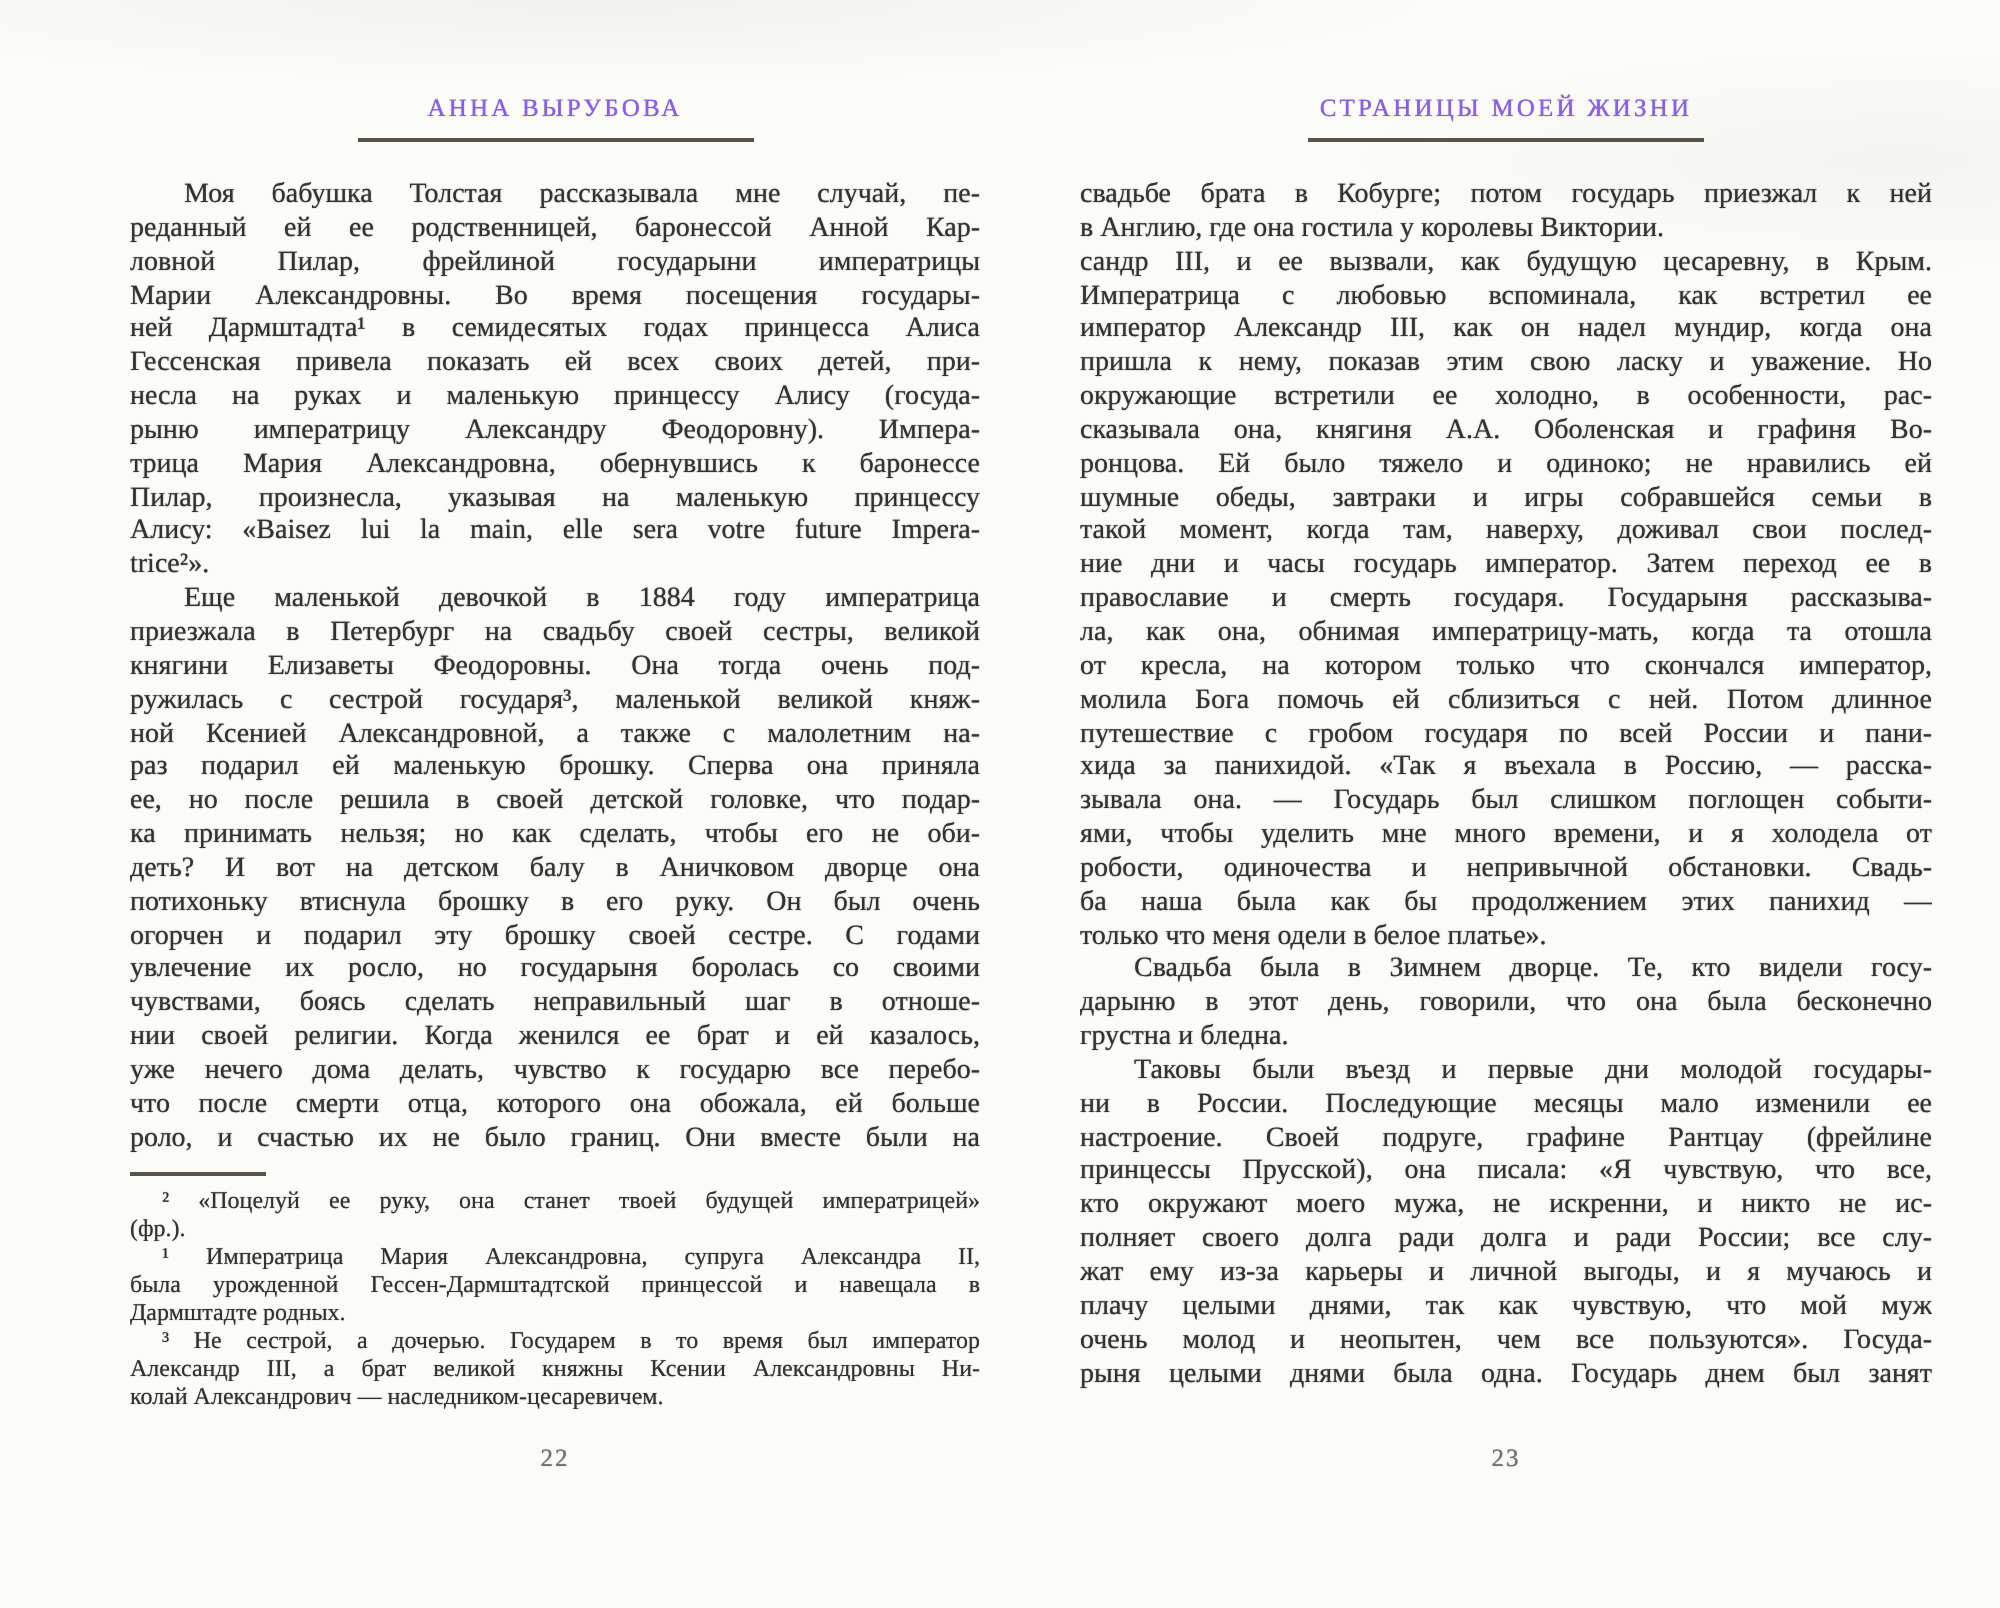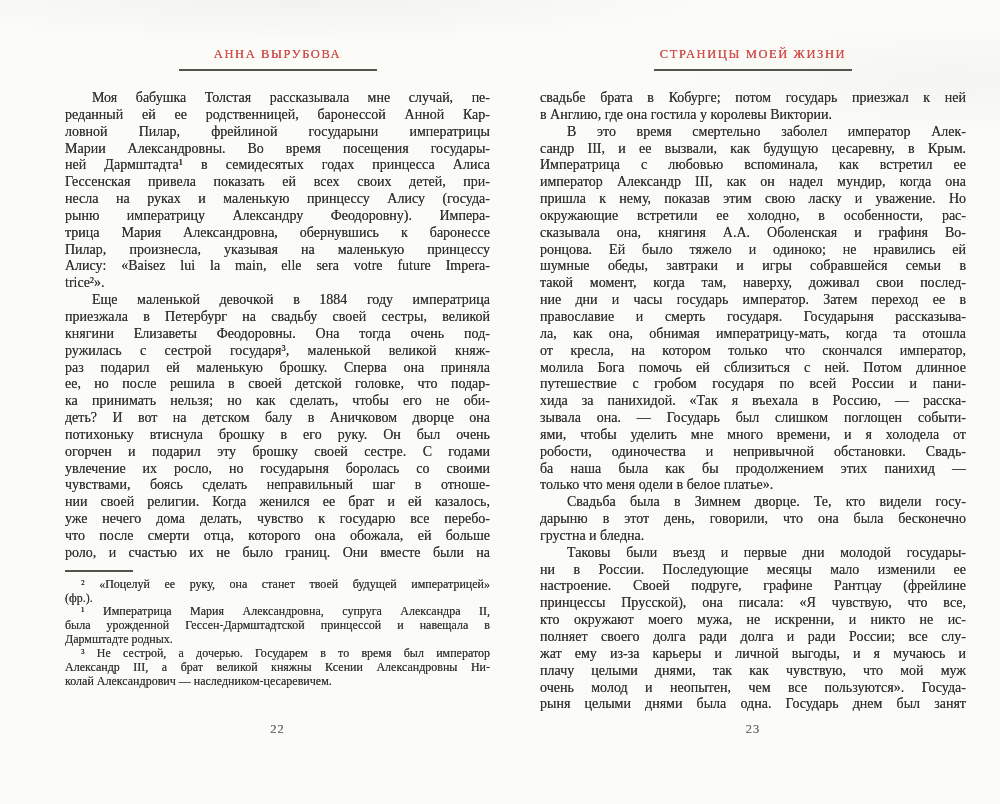--- a/index.html
+++ b/index.html
@@ -24,21 +24,21 @@
     height: 804px;
   }
   #page-left  { left: 65px;  width: 425px; }
   #page-right { left: 540px; width: 426px; }
 
   .running-head {
     margin-top: 47px;
     text-align: center;
     font-size: 12.5px;
     letter-spacing: 1.6px;
-    color: #ef4444;
+    color: #8b5cf6;
     text-shadow: 0 0 0.5px #6a6660;
   }
   .head-rule {
     width: 198px;
     height: 2px;
     background: #56534d;
     margin: 7px auto 0 auto;
   }
   .page-body {
     margin-top: 19px;
@@ -110,20 +110,21 @@
           <div class="line">трица Мария Александровна, обернувшись к баронессе</div>
           <div class="line">Пилар, произнесла, указывая на маленькую принцессу</div>
           <div class="line">Алису: «Baisez lui la main, elle sera votre future Impera-</div>
           <div class="line par-end">trice²».</div>
         </div>
         <div>
           <div class="line indent">Еще маленькой девочкой в 1884 году императрица</div>
           <div class="line">приезжала в Петербург на свадьбу своей сестры, великой</div>
           <div class="line">княгини Елизаветы Феодоровны. Она тогда очень под-</div>
           <div class="line">ружилась с сестрой государя³, маленькой великой княж-</div>
+          <div class="line">ной Ксенией Александровной, а также с малолетним на-</div>
           <div class="line">раз подарил ей маленькую брошку. Сперва она приняла</div>
           <div class="line">ее, но после решила в своей детской головке, что подар-</div>
           <div class="line">ка принимать нельзя; но как сделать, чтобы его не оби-</div>
           <div class="line">деть? И вот на детском балу в Аничковом дворце она</div>
           <div class="line">потихоньку втиснула брошку в его руку. Он был очень</div>
           <div class="line">огорчен и подарил эту брошку своей сестре. С годами</div>
           <div class="line">увлечение их росло, но государыня боролась со своими</div>
           <div class="line">чувствами, боясь сделать неправильный шаг в отноше-</div>
           <div class="line">нии своей религии. Когда женился ее брат и ей казалось,</div>
           <div class="line">уже нечего дома делать, чувство к государю все перебо-</div>
@@ -155,21 +156,20 @@
     <header>
       <div class="running-head">СТРАНИЦЫ МОЕЙ ЖИЗНИ</div>
       <div class="head-rule"></div>
     </header>
     <div class="page-body" id="right-body">
         <div>
           <div class="line">свадьбе брата в Кобурге; потом государь приезжал к ней</div>
           <div class="line par-end">в Англию, где она гостила у королевы Виктории.</div>
         </div>
         <div>
-          <div class="line indent">В это время смертельно заболел император Алек-</div>
           <div class="line">сандр III, и ее вызвали, как будущую цесаревну, в Крым.</div>
           <div class="line">Императрица с любовью вспоминала, как встретил ее</div>
           <div class="line">император Александр III, как он надел мундир, когда она</div>
           <div class="line">пришла к нему, показав этим свою ласку и уважение. Но</div>
           <div class="line">окружающие встретили ее холодно, в особенности, рас-</div>
           <div class="line">сказывала она, княгиня А.А. Оболенская и графиня Во-</div>
           <div class="line">ронцова. Ей было тяжело и одиноко; не нравились ей</div>
           <div class="line">шумные обеды, завтраки и игры собравшейся семьи в</div>
           <div class="line">такой момент, когда там, наверху, доживал свои послед-</div>
           <div class="line">ние дни и часы государь император. Затем переход ее в</div>

